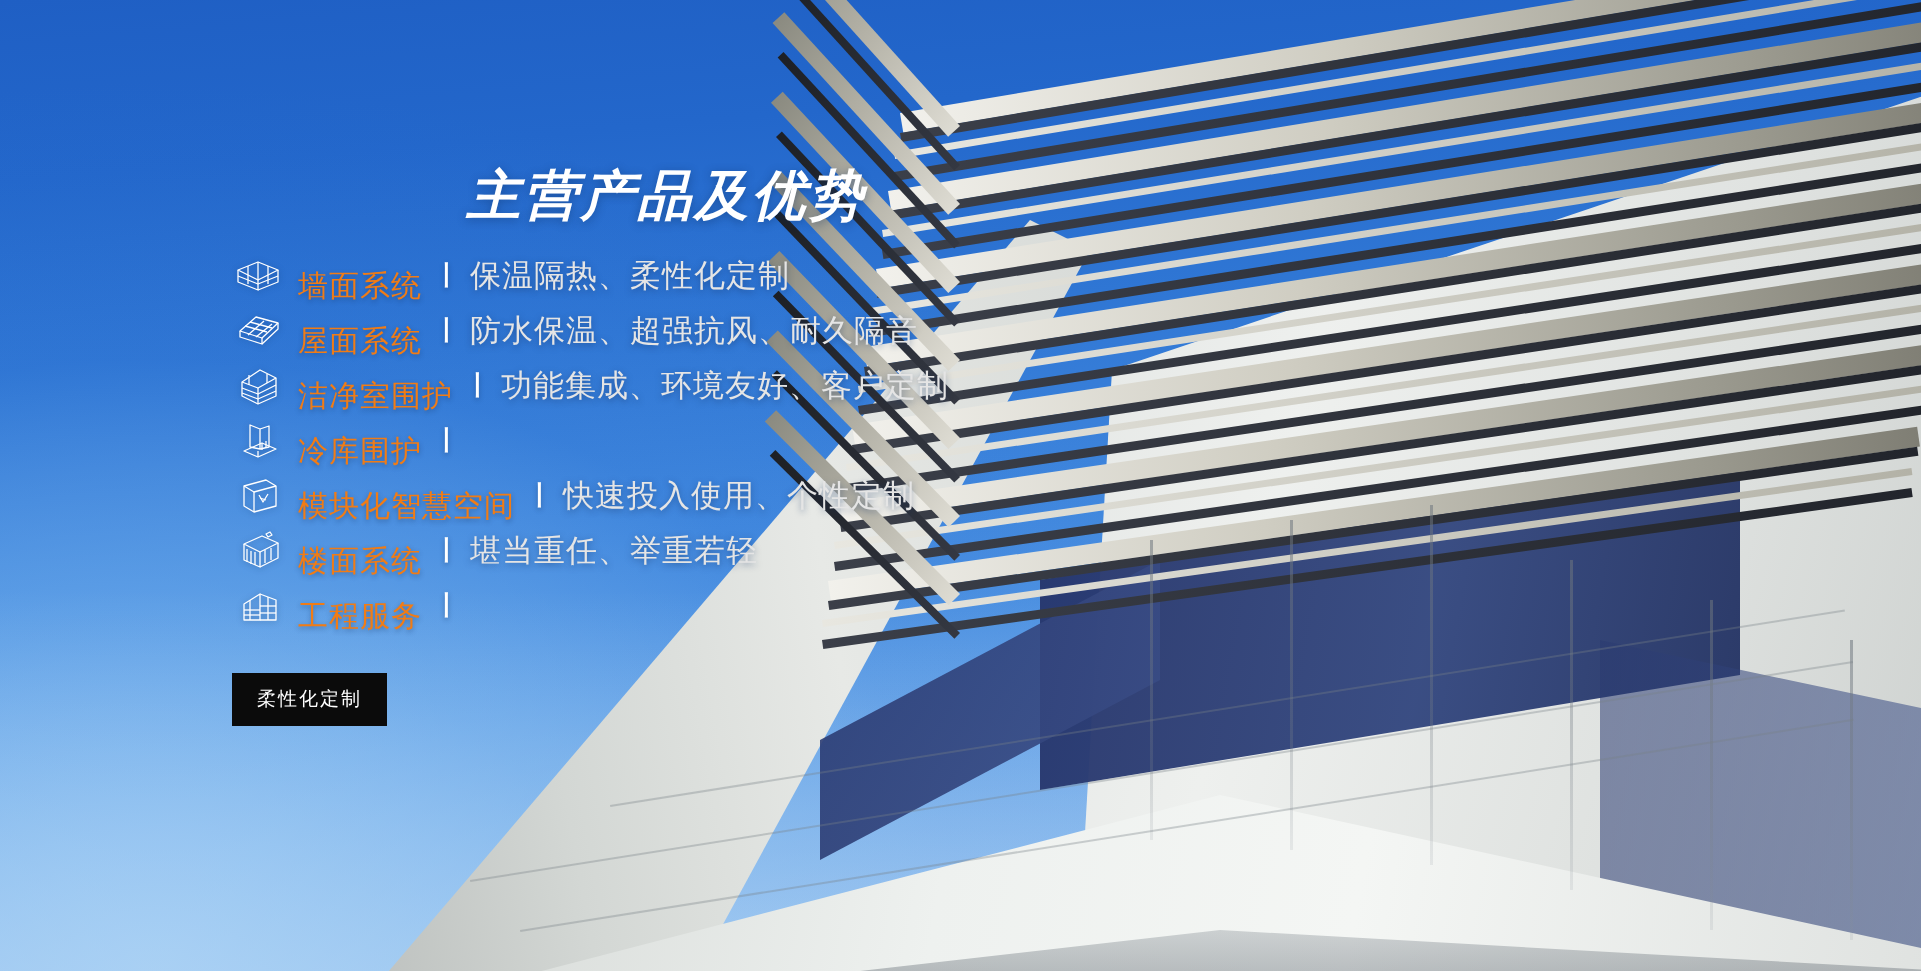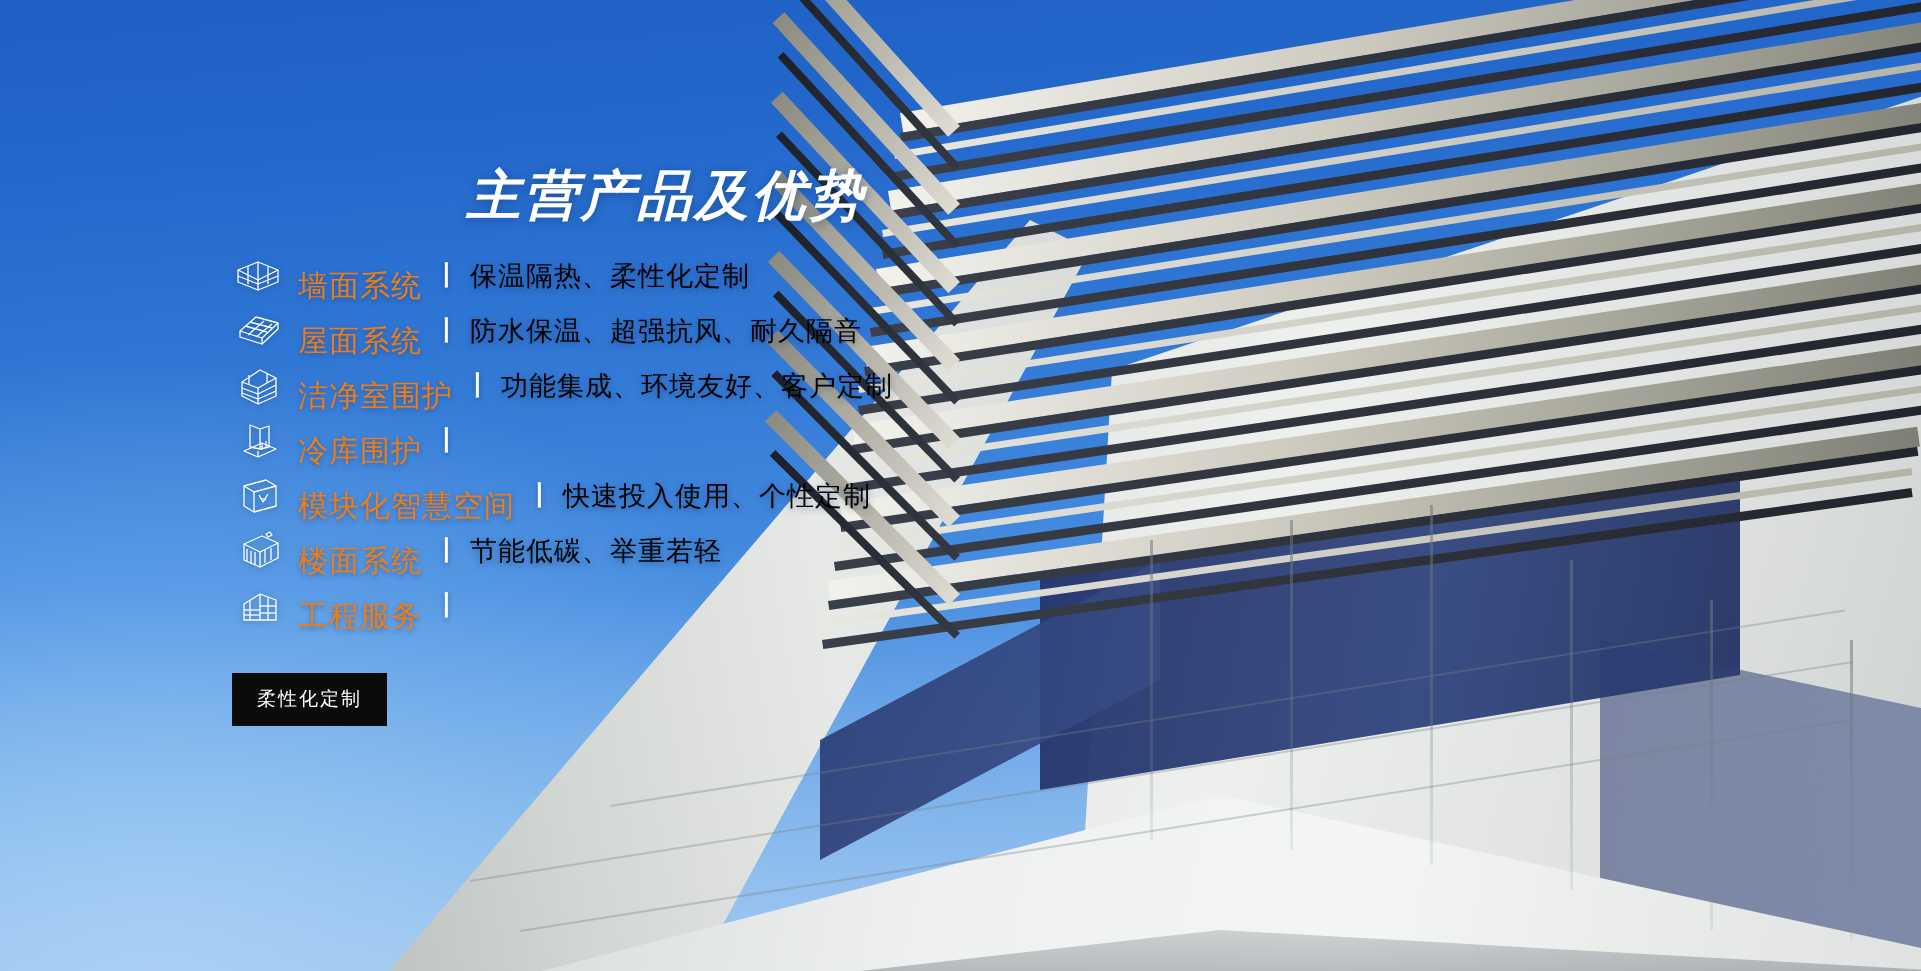--- a/index.html
+++ b/index.html
@@ -152,22 +152,22 @@
     margin-top:22px;
   }
   .row .bar {
     color:#ffffff;
     font-size:26px;
     font-weight:bold;
     margin:0 10px 0 12px;
     text-shadow:0 2px 5px rgba(20,50,100,0.45);
   }
   .row .desc {
-    font-size:27px;
-    color:#000000;
+    font-size:31px;
+    color:#e5e5e5;
     letter-spacing:1px;
     text-shadow:0 2px 6px rgba(20,50,100,0.5);
   }
 
   .cta {
     display:inline-block;
     margin-top:40px;
     background:#0b0b0b;
     color:#ffffff;
     font-size:19px;
@@ -308,21 +308,21 @@
           <span class="desc">快速投入使用、个性定制</span>
         </div>
         <div class="row">
           <span class="ico">
             <svg width="48" height="40" viewBox="0 0 48 40">
               <use href="#g-floor-deck-icon"></use>
             </svg>
           </span>
           <span class="name">楼面系统</span>
           <span class="bar">丨</span>
-          <span class="desc">节能低碳、举重若轻</span>
+          <span class="desc">堪当重任、举重若轻</span>
         </div>
         <div class="row">
           <span class="ico">
             <svg width="48" height="40" viewBox="0 0 48 40">
               <use href="#g-engineering-service-icon"></use>
             </svg>
           </span>
           <span class="name">工程服务</span>
           <span class="bar">丨</span>
         </div>

